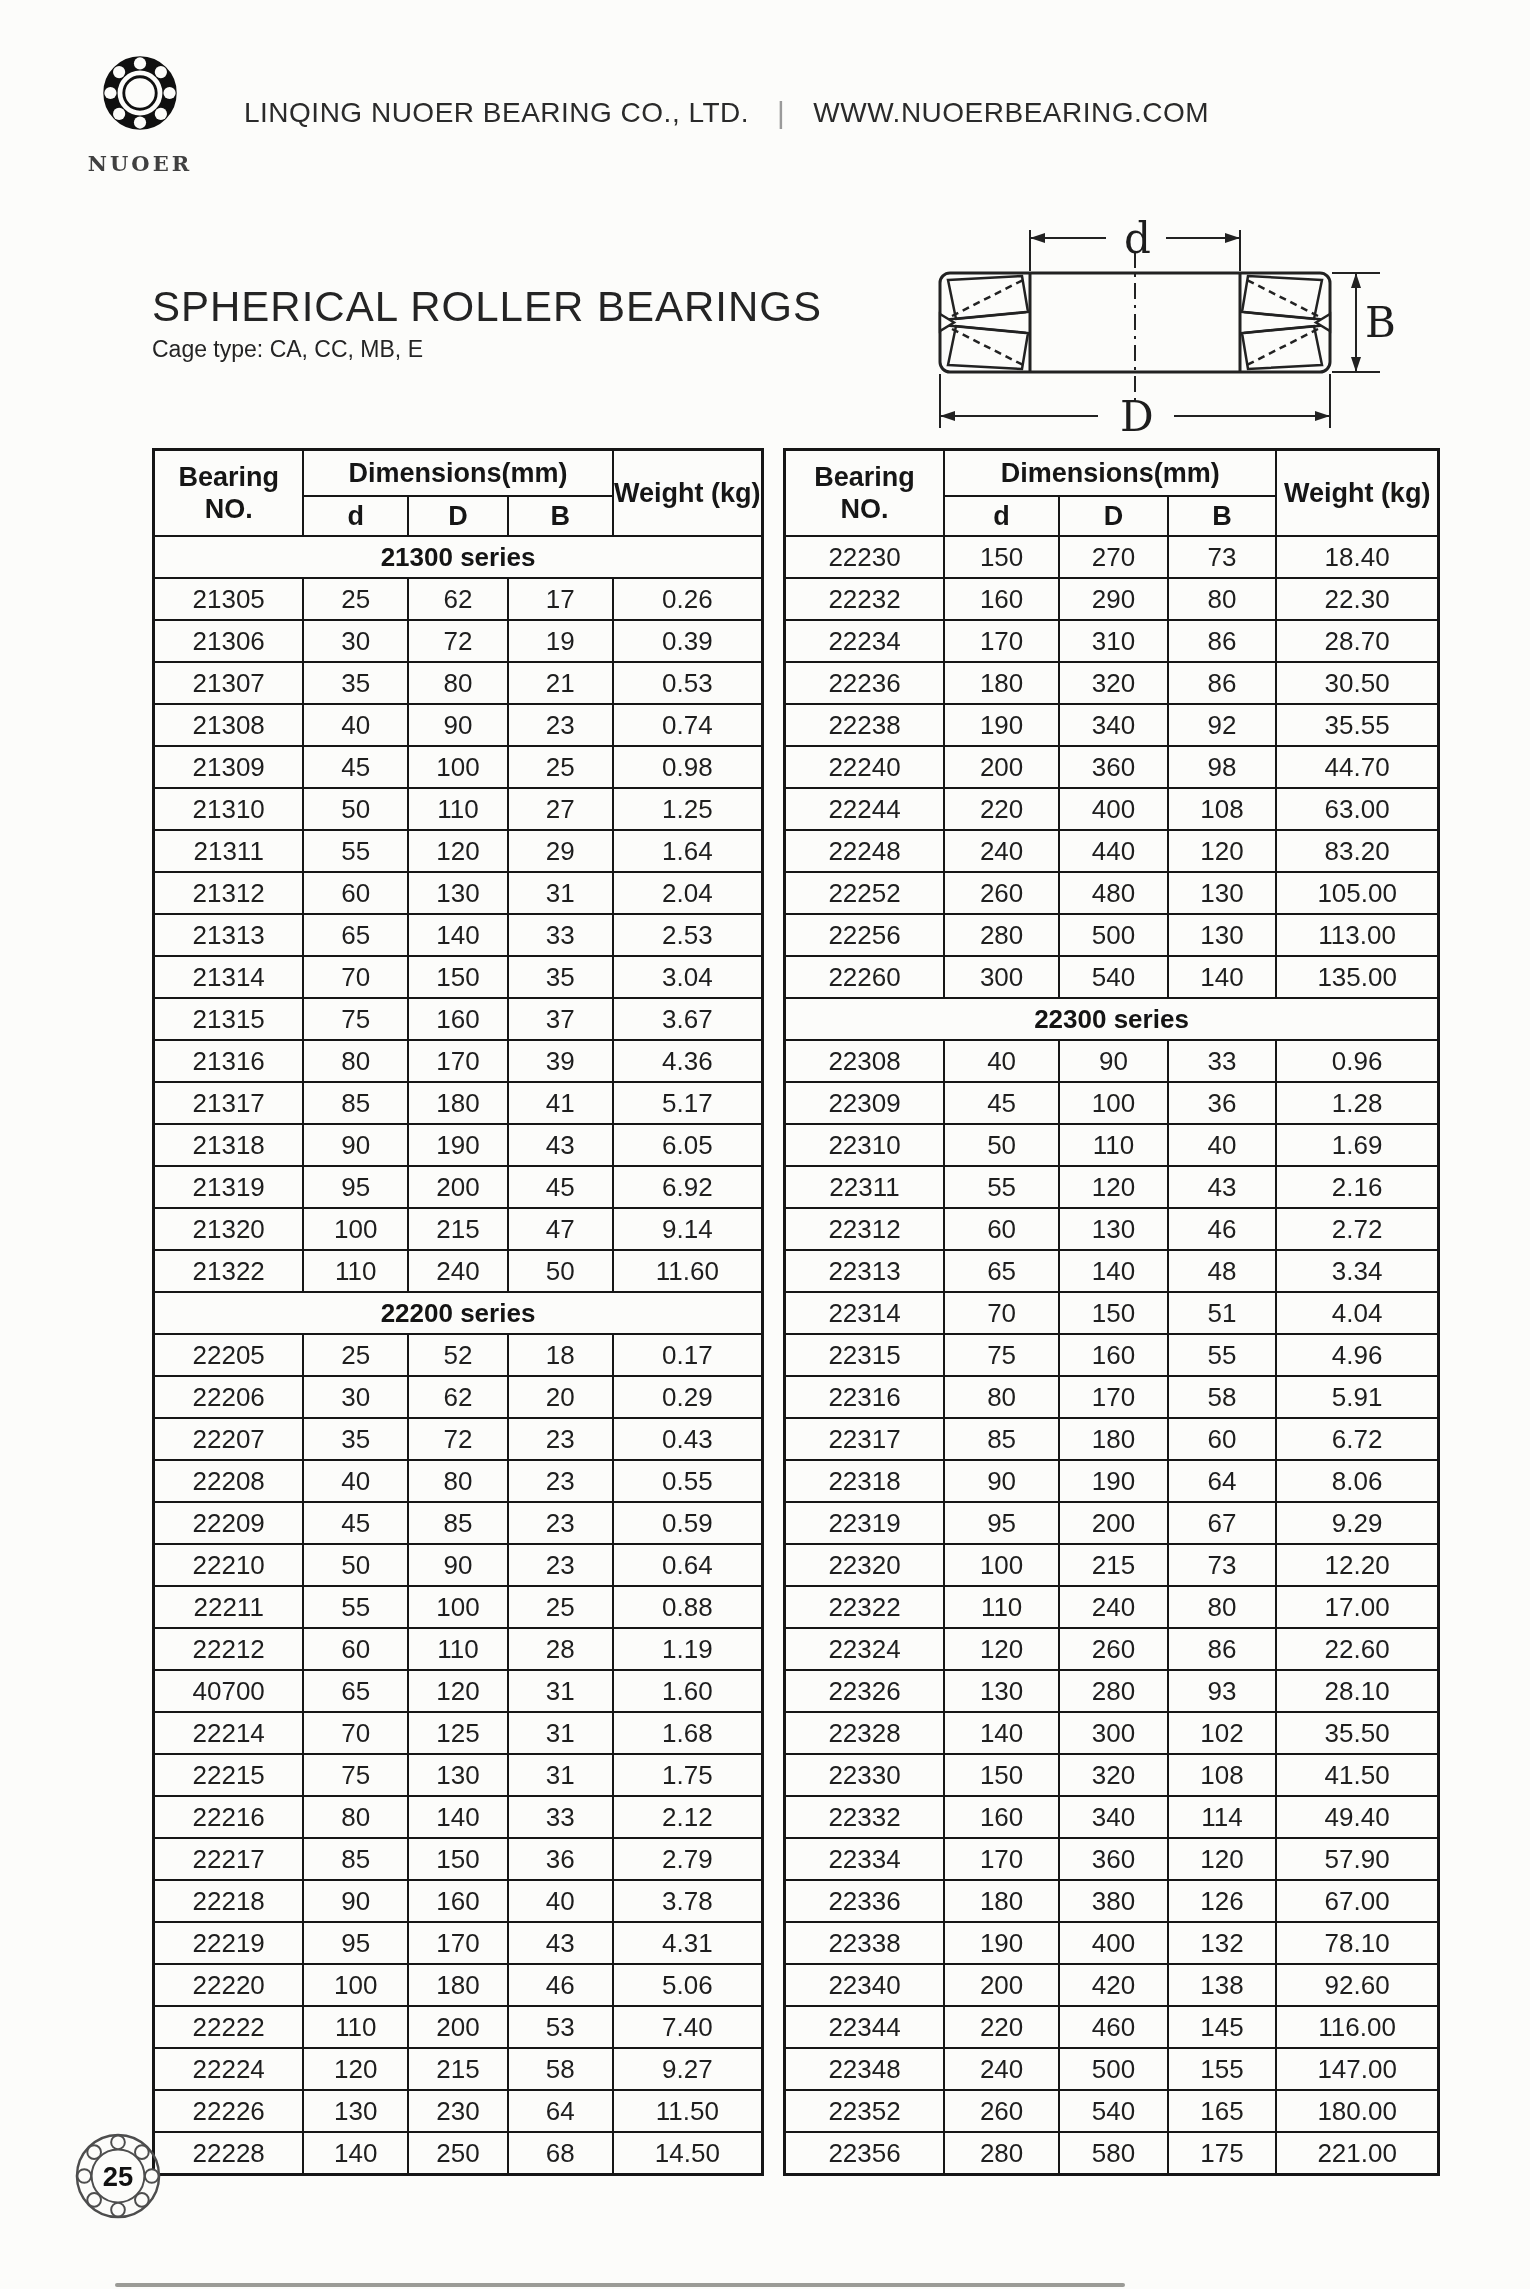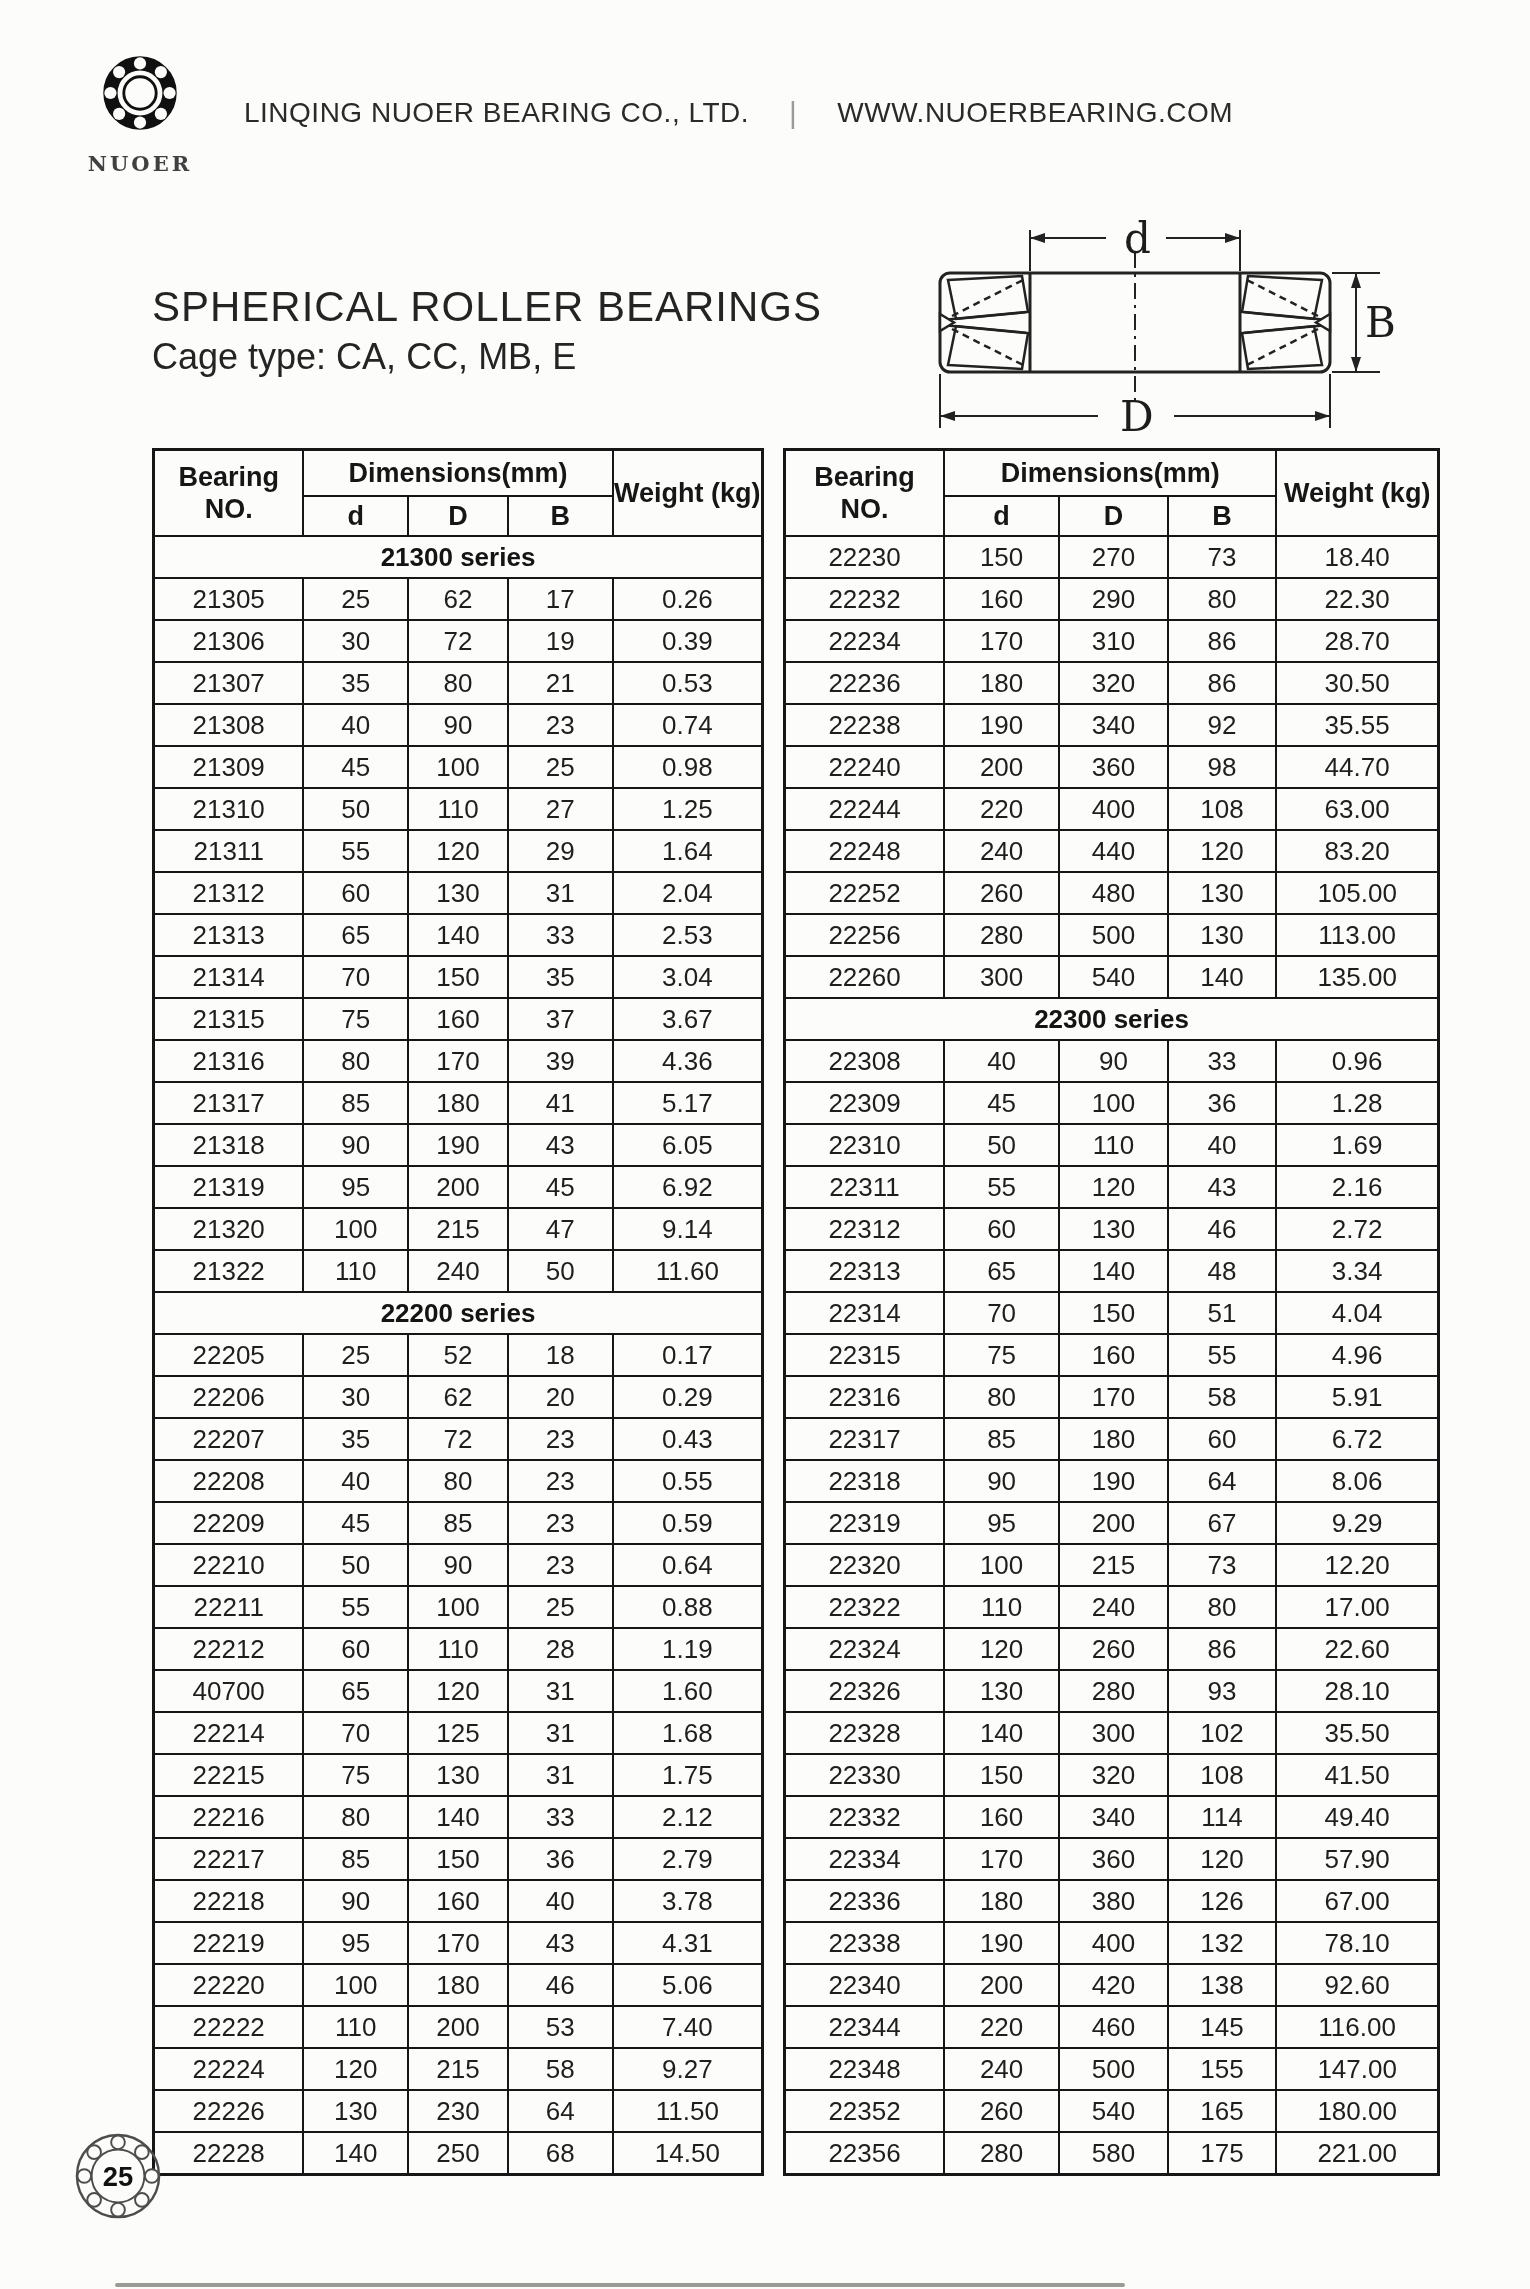--- a/index.html
+++ b/index.html
@@ -14,32 +14,32 @@
   }
   
   .logo{position:absolute;left:78px;top:52px;width:124px;text-align:center;}
   .logo svg{display:block;margin:0 auto;}
   .logo-name{
     font-family:"DejaVu Serif", serif;
     font-size:21px;letter-spacing:3px;color:#404040;margin-top:17px;font-weight:bold;
   }
   .header-line{
     position:absolute;left:244px;top:96px;
-    display:flex;align-items:center;gap:40px;
+    display:flex;align-items:center;gap:28px;
     font-size:28px;color:#2a2a2a;letter-spacing:.5px;white-space:nowrap;
   }
   .header-sep{color:#9a9a9a;font-weight:200;font-size:30px;}
   
   .title{
     position:absolute;left:152px;top:283px;
     font-size:42px;letter-spacing:1px;color:#242424;
   }
   .subtitle{
     position:absolute;left:152px;top:336px;
-    font-size:36px;color:#242424;
+    font-size:23px;color:#242424;
   }
   
   .diagram{position:absolute;left:928px;top:200px;}
   .dim-label{font-family:"DejaVu Serif", serif;font-size:42px;fill:#1d1d1d;}
   
   .tbl{position:absolute;top:448px;}
   .tbl-left{left:152px;width:612px;}
   .tbl-right{left:783px;width:657px;}
   table{border-collapse:collapse;table-layout:fixed;width:100%;border:3px solid #161616;background:#fcfcfa;padding-left:33px;}
   th,td{border:2px solid #161616;text-align:center;padding:0;overflow:hidden;}

